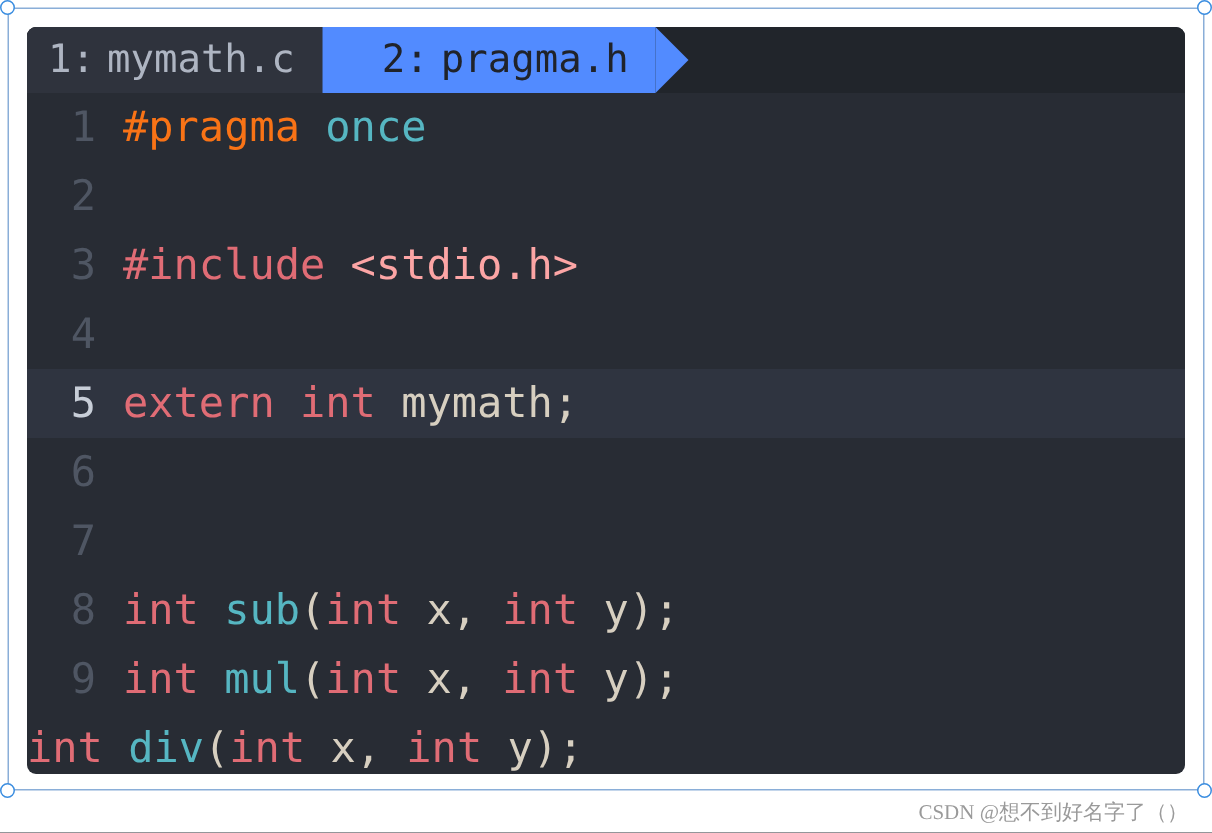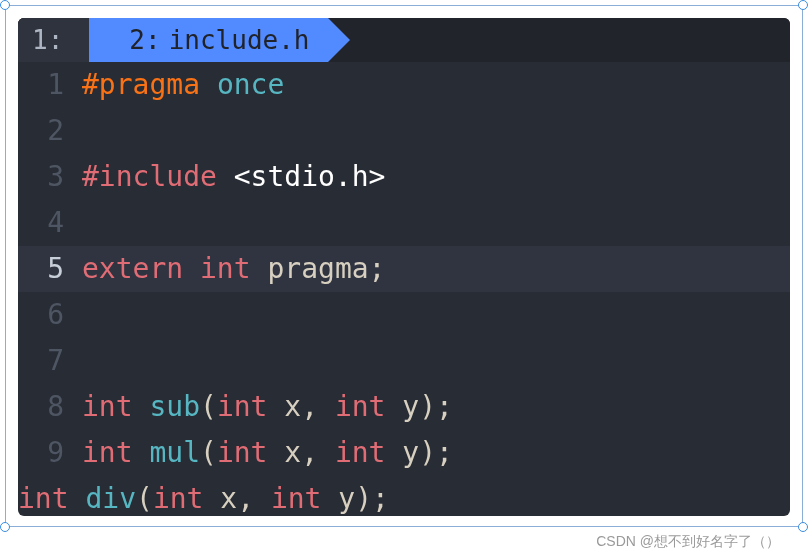--- a/index.html
+++ b/index.html
@@ -95,46 +95,47 @@
     text-align: right;
     padding-right: 18px;
     color: #4f5663;
     flex-shrink: 0;
   }
   .code-line.current .ln { color: #c8ced8; }
   .code { white-space: pre; }
   .tok-pre   { color: #f97316; }  
   .tok-pre2  { color: #e06c75; text-align: right; }  
   .tok-once  { color: #56b6c2; }  
-  .tok-str   { color: #ffffff; }  
+  .tok-str   { color: #fca5a5; }  
   .tok-kw    { color: #e06c75; }  
   .tok-fn    { color: #56b6c2; }  
   .tok-id    { color: #d7cfc0; }  
   .tok-punc  { color: #d7cfc0; }  
   .watermark {
     position: absolute;
-    bottom: 4px; right: 28px;
+    bottom: 4px; right: 16px;
     font-size: 14px;
     color: #9a9a9a;
-    font-family: Liberation Sans, sans-serif;
+    font-family: Liberation Serif, serif;
   }
 </style>
 </head>
 <body>
 
 <div class="outer-frame">
   <div class="editor">
 
     <div class="tab-bar">
       <div class="tab inactive">
         <span class="tab-num">1:</span>
+        <span>mymath.c</span>
       </div>
       <div class="tab active">
         <span class="tab-num">2:</span>
-        <span>include.h</span>
+        <span>pragma.h</span>
       </div>
     </div>
 
     <div class="code-area">
 
       <div class="code-line">
         <div class="ln">1</div>
         <div class="code"><span class="tok-pre">#pragma</span> <span class="tok-once">once</span></div>
       </div>
 
@@ -148,21 +149,21 @@
         <div class="code"><span class="tok-pre2">#include</span> <span class="tok-str">&lt;stdio.h&gt;</span></div>
       </div>
 
       <div class="code-line">
         <div class="ln">4</div>
         <div class="code"></div>
       </div>
 
       <div class="code-line current">
         <div class="ln">5</div>
-        <div class="code"><span class="tok-kw">extern</span> <span class="tok-kw">int</span> <span class="tok-id">pragma</span><span class="tok-punc">;</span></div>
+        <div class="code"><span class="tok-kw">extern</span> <span class="tok-kw">int</span> <span class="tok-id">mymath</span><span class="tok-punc">;</span></div>
       </div>
 
       <div class="code-line">
         <div class="ln">6</div>
         <div class="code"></div>
       </div>
 
       <div class="code-line">
         <div class="ln">7</div>
       </div>

